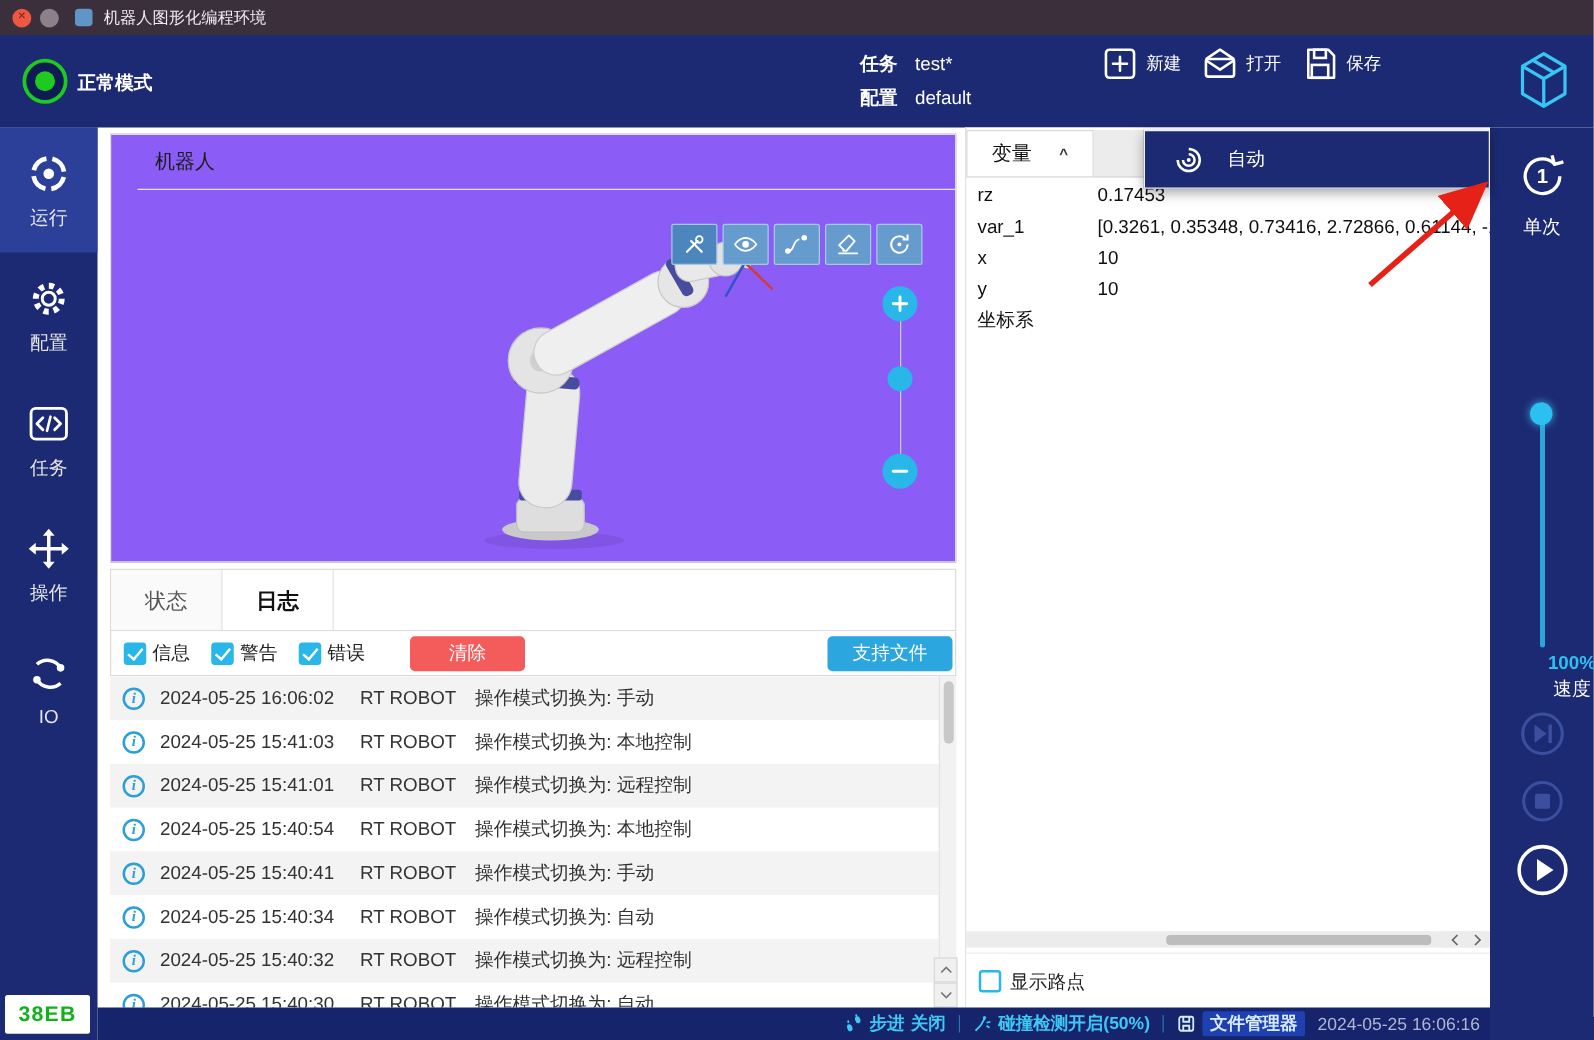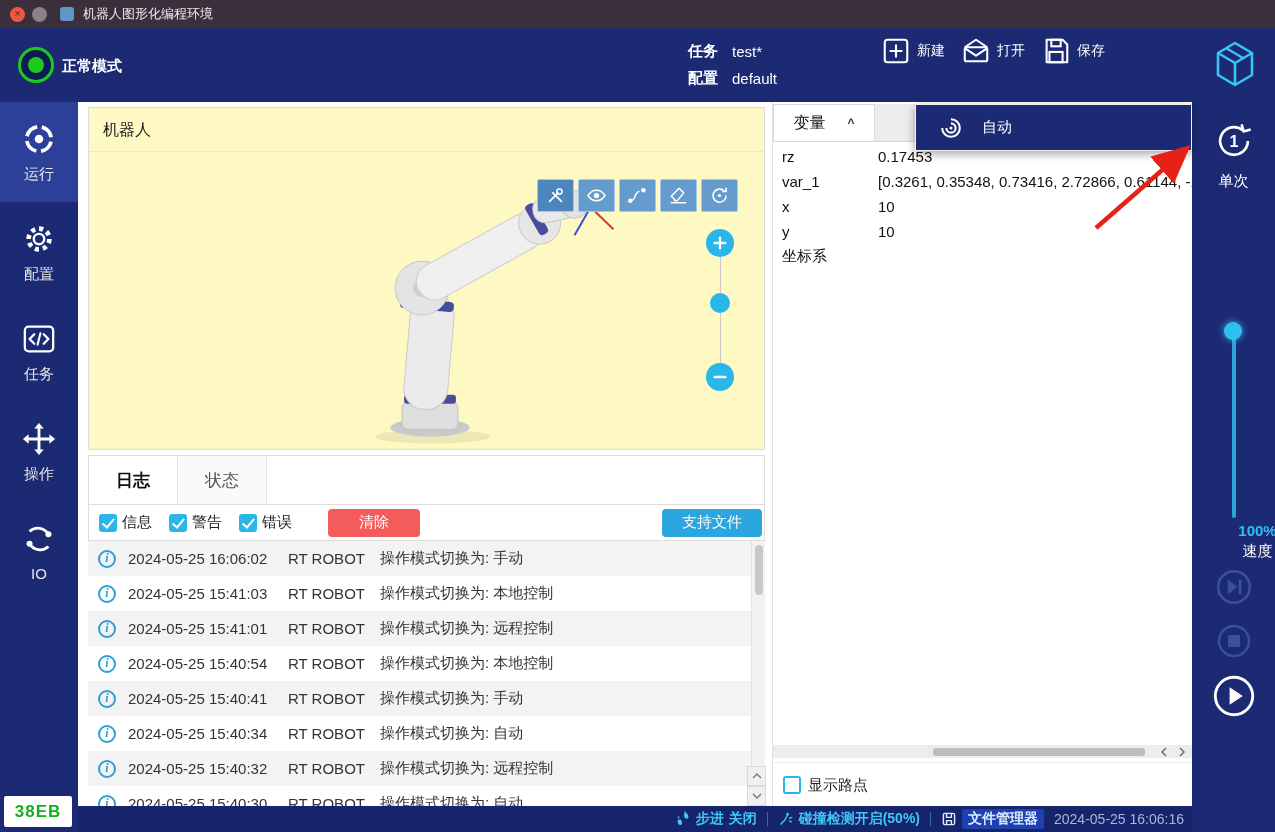--- a/index.html
+++ b/index.html
@@ -39,22 +39,22 @@
   .side-item{height:100px;display:flex;flex-direction:column;align-items:center;padding-top:20px;
              box-sizing:border-box;gap:9px;cursor:pointer;}
   .side-item.active{background:#2c409a;}
   .side-icon{width:34px;height:34px;}
   .side-label{color:#e5e5e5;font-size:15px;}
   .badge{position:absolute;left:4px;bottom:5px;width:68px;height:31px;background:#fff;border-radius:2px;
          display:flex;align-items:center;justify-content:center;color:#13b01c;font-weight:bold;
          font-size:17px;letter-spacing:1px;}
 
   
-  .robot-panel{position:absolute;left:88px;top:107px;width:677px;height:343px;background:#fef9c3;
-               border:1px solid #dcdcdc;box-sizing:border-box;}
+  .robot-panel{position:absolute;left:88px;top:107px;width:677px;height:343px;background:#8b5cf6;
+               border:1px solid #dcdcdc;box-sizing:border-box;padding-left:21px;}
   .panel-title{height:43px;line-height:43px;padding-left:14px;font-size:16px;color:#1d1d1d;
                border-bottom:1px solid #e6e6e6;}
   .robot-view{position:relative;height:297px;}
   .robot-canvas{position:absolute;left:0;top:0;width:100%;height:100%;}
   .view-toolbar{position:absolute;top:27px;right:26px;display:flex;gap:4px;}
   .vt-btn{width:37px;height:33px;background:#659ccd;border:1px solid #a5c9e8;border-radius:2px;
           display:flex;align-items:center;justify-content:center;cursor:pointer;padding:0;}
   .vt-btn.first{background:#4c86bd;}
   .vt-btn svg{width:21px;height:21px;}
   .zoom-ctl{position:absolute;top:77px;right:30px;width:28px;height:162px;}
@@ -378,22 +378,22 @@
         <button class="zoom-btn zoom-minus">
           <svg viewBox="0 0 20 20" width="18" height="18">
               <path d="M4 10h12" stroke="#fff" stroke-width="2.6" stroke-linecap="round"></path>
             </svg>
         </button>
       </div>
     </div>
   </div>
 
   <div class="log-tabs">
+    <div class="tab inactive">状态</div>
     <div class="tab active">日志</div>
-    <div class="tab inactive">状态</div>
   </div>
 
   <div class="log-filters">
     <div class="filter f-info">
       <span class="chk checked"></span>
       <span class="chk-label">信息</span>
     </div>
     <div class="filter f-warn">
       <span class="chk checked"></span>
       <span class="chk-label">警告</span>

